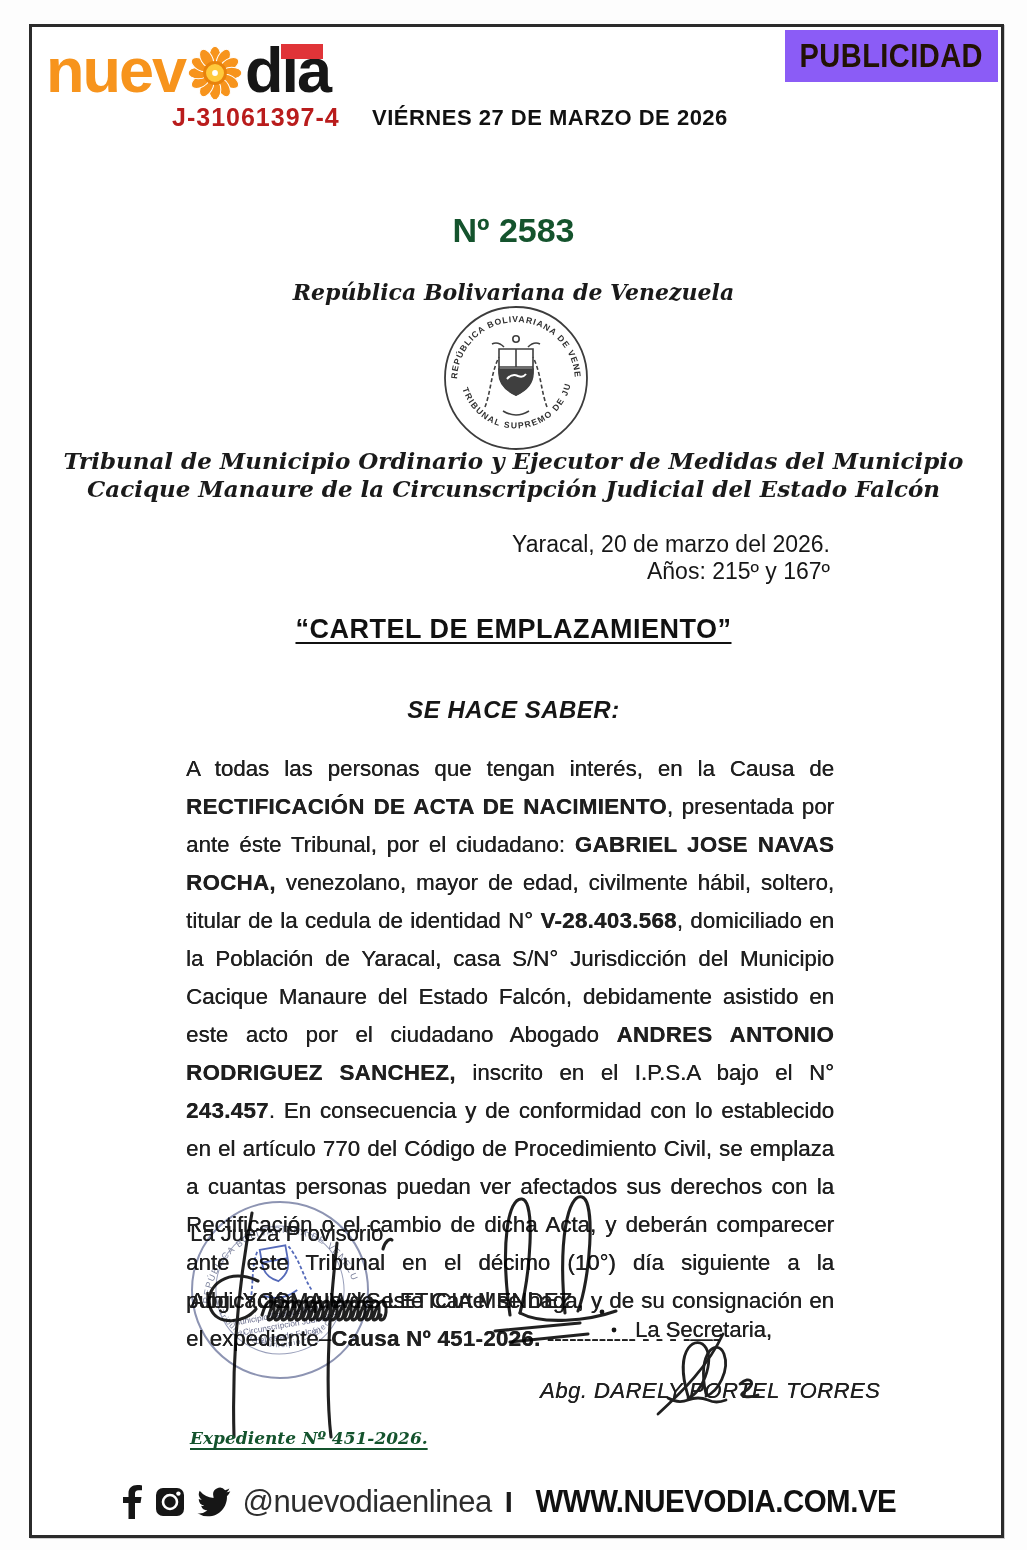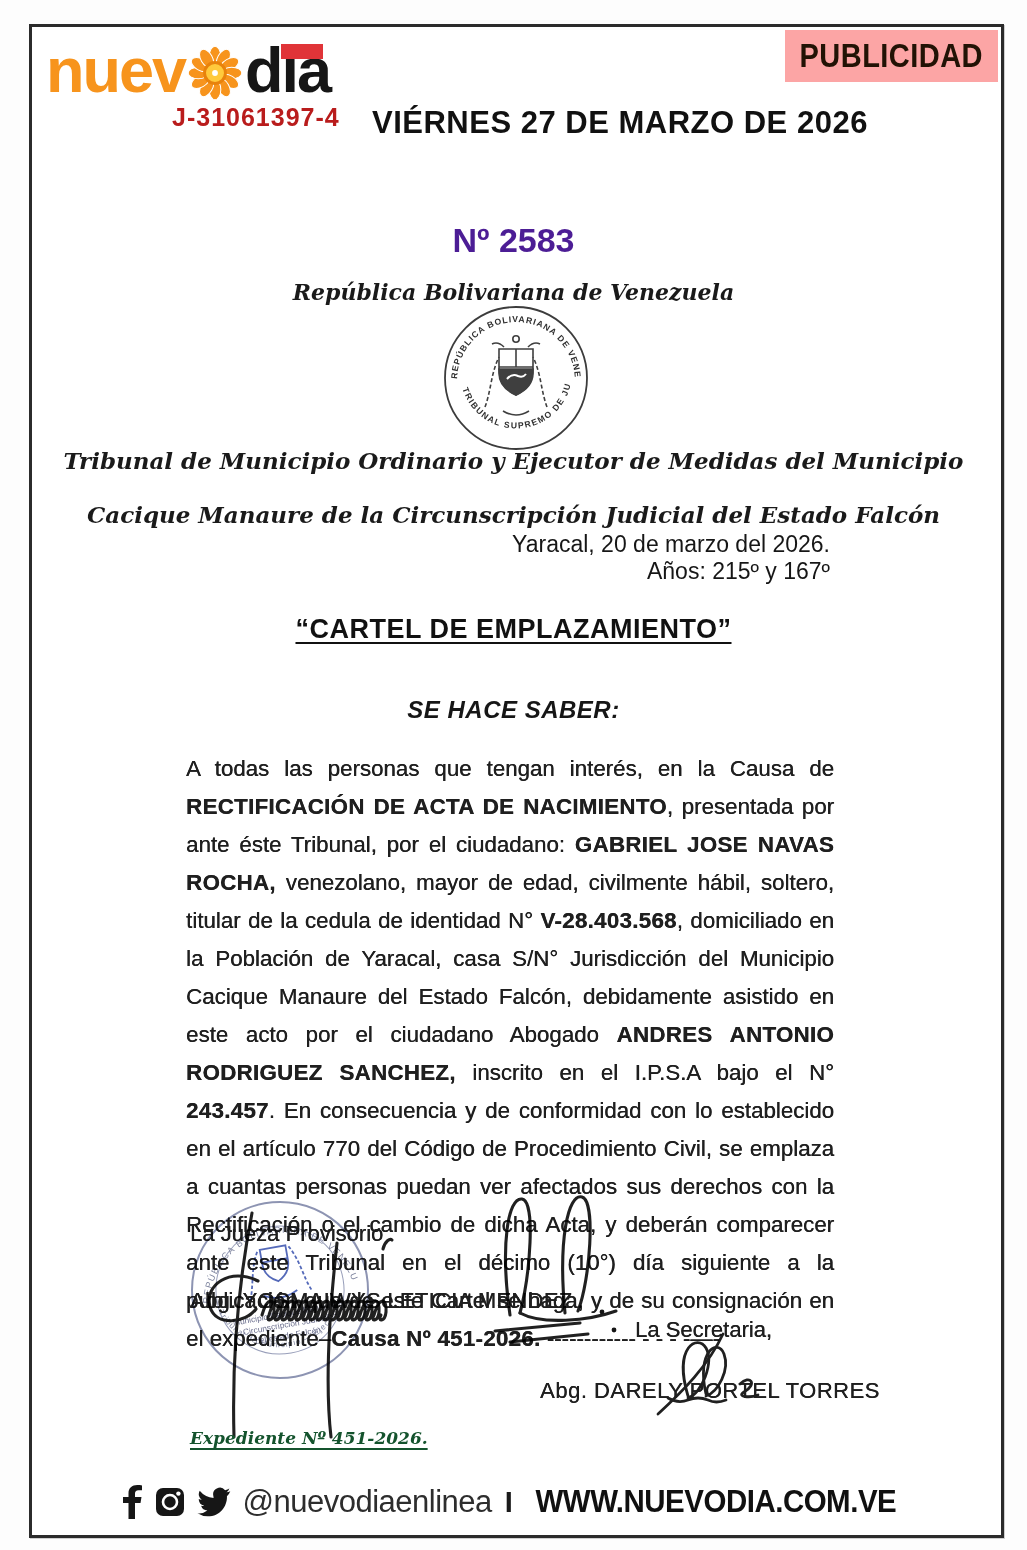--- a/index.html
+++ b/index.html
@@ -9,51 +9,51 @@
          border:3px solid #2b2b2b;background:#fff;box-shadow:1px 1px 0 #cfcfcf;}
   .abs{position:absolute;}
   .center{left:0;width:1027px;text-align:center;}
   
   .logo{left:46px;top:40px;display:flex;align-items:flex-start;height:66px;}
   .logo-nuev{font-size:63px;font-weight:900;letter-spacing:-2px;color:#F7941D;line-height:60px;}
   .logo-dia{font-size:63px;font-weight:900;letter-spacing:-2px;color:#161616;line-height:60px;position:relative;}
   .red-accent{position:absolute;left:36px;top:4px;width:42px;height:15px;background:#E03438;}
   .sunwrap{width:58px;height:58px;margin:4px 1px 0 1px;}
   .regnum{left:172px;top:103px;font-size:25px;font-weight:bold;color:#b91c1c;letter-spacing:1px;}
-  .edition-date{left:372px;top:105px;font-size:31px;font-weight:bold;letter-spacing:.5px;color:#111;}
-  .pub-banner{left:785px;top:30px;width:213px;height:52px;background:#fca5a5;display:flex;
+  .edition-date{left:372px;top:105px;font-size:22px;font-weight:bold;letter-spacing:.5px;color:#111;}
+  .pub-banner{left:785px;top:30px;width:213px;height:52px;background:#8b5cf6;display:flex;
               align-items:center;justify-content:center;}
   .pub-banner span{font-size:33px;font-weight:bold;color:#221205;letter-spacing:.5px;
                    display:inline-block;transform:scaleX(.88);}
   
   .title{top:170px;font-size:44px;font-weight:900;letter-spacing:0;color:#0d0d0d;}
-  .number{top:221px;font-size:34px;font-weight:900;color:#4c1d95;}
+  .number{top:211px;font-size:34px;font-weight:900;color:#14532d;}
   .script{font-family:"DejaVu Serif",serif;font-style:italic;font-weight:bold;}
   .republic{top:279px;font-size:22px;color:#1a1a1a;}
   .seal{left:441px;top:303px;}
   .trib1{top:447px;font-size:23px;color:#1a1a1a;}
-  .trib2{top:475px;font-size:23px;color:#1a1a1a;margin-top:26px;}
+  .trib2{top:475px;font-size:23px;color:#1a1a1a;}
   .place-block{left:500px;top:531px;width:330px;text-align:right;font-size:23px;line-height:27px;color:#161616;}
   .cartel{top:614px;font-size:27px;font-weight:800;letter-spacing:.5px;color:#111;
           text-decoration:underline;text-underline-offset:4px;text-decoration-thickness:2px;}
   .saber{top:696px;font-size:24px;font-weight:bold;font-style:italic;letter-spacing:.5px;color:#161616;}
   
   .body-text{left:186px;top:750px;width:648px;font-size:22.3px;line-height:38px;
              text-align:justify;color:#1f1f1f;text-shadow:.35px 0 0 currentColor;}
   .body-text b{letter-spacing:.3px;}
   
   .plain{font-size:22px;color:#1f1f1f;text-shadow:.3px 0 0 currentColor;}
   .judge-title{left:190px;top:1221px;}
   .judge-name{left:190px;top:1288px;letter-spacing:.3px;}
   .stamp{left:185px;top:1195px;mix-blend-mode:multiply;opacity:.88;filter:blur(.3px);}
   .sig{mix-blend-mode:multiply;}
   .judge-sig{left:170px;top:1185px;}
   .sec-title{left:635px;top:1317px;}
   .sec-sig{left:628px;top:1326px;}
-  .sec-name{left:540px;top:1378px;letter-spacing:.5px;}
+  .sec-name{left:540px;top:1378px;letter-spacing:.5px;font-style:italic;}
   .expediente{left:190px;top:1428px;font-size:17px;color:#14532d;
               text-decoration:underline;text-underline-offset:4px;text-decoration-thickness:1.5px;}
   
   .footer{left:0;top:1484px;width:1027px;display:flex;align-items:center;justify-content:center;gap:11px;}
   .f-icon{display:flex;align-items:center;}
   .handle{font-size:31px;color:#2d2d2d;letter-spacing:-.5px;}
   .sep{font-size:29px;font-weight:bold;color:#1a1a1a;margin:0 2px;}
   .website{font-size:31px;font-weight:800;color:#101010;letter-spacing:-.5px;
            display:inline-block;transform:scaleX(.95);}
 </style>

